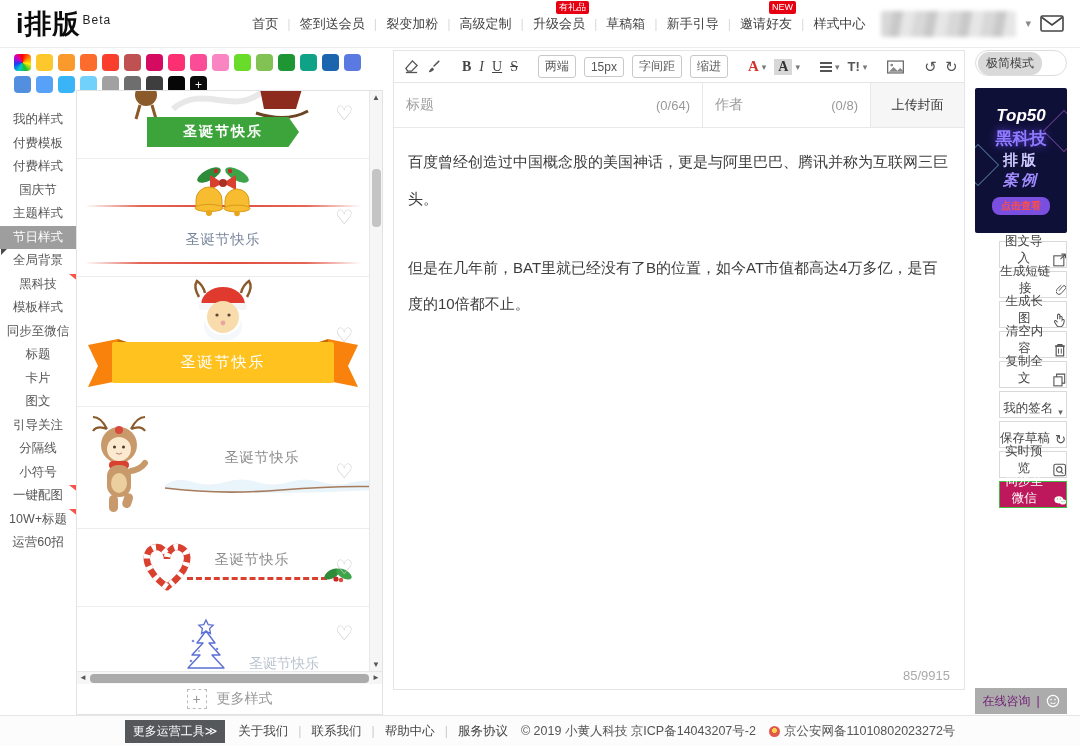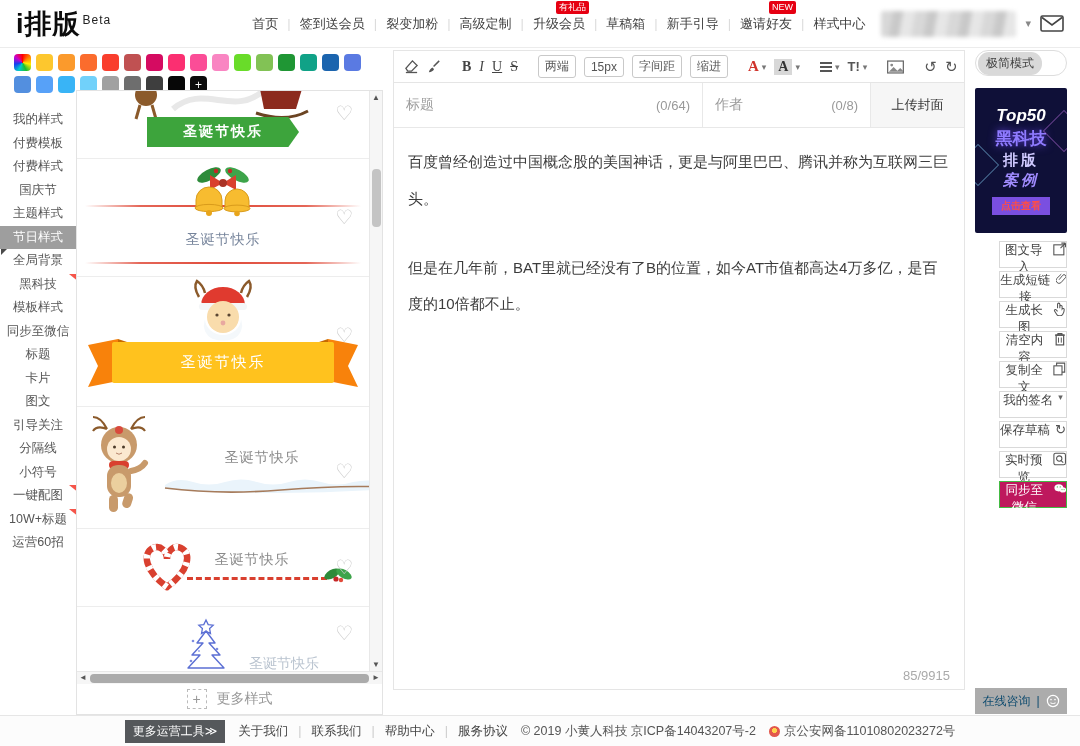--- a/index.html
+++ b/index.html
@@ -97,30 +97,30 @@
 .char-count{position:absolute;right:14px;bottom:6px;color:#aaa;font-size:13px;}
 
 .right-col{position:absolute;left:975px;top:50px;width:92px;}
 .mini-toggle{height:26px;border:1px solid #ddd;border-radius:13px;background:#fff;display:flex;align-items:center;padding:2px;cursor:pointer;}
 .mini-inner{background:#d9d9d9;border-radius:11px;font-size:12px;color:#444;padding:3px 8px;white-space:nowrap;}
 .ad{position:relative;margin-top:12px;height:145px;background:#0f1038;border-radius:2px;overflow:hidden;display:flex;flex-direction:column;align-items:center;justify-content:center;gap:1px;cursor:pointer;}
 .ad-1{font-style:italic;font-weight:bold;font-size:17px;color:#fff;}
 .ad-2{font-weight:bold;font-size:17px;color:#8f7bff;text-shadow:0 0 8px #5c3fd0;}
 .ad-3{font-weight:bold;font-size:15px;color:#cfc9ff;letter-spacing:3px;}
 .ad-4{font-weight:bold;font-size:15px;color:#a18cff;letter-spacing:3px;font-style:italic;}
-.ad-btn{margin-top:6px;background:#7a4fe0;border-radius:0;padding:2px 9px;font-size:10px;color:#ff4d45;font-weight:bold;}
+.ad-btn{margin-top:6px;background:#7a4fe0;border-radius:8px;padding:2px 9px;font-size:10px;color:#ff4d45;font-weight:bold;}
 .dmd{position:absolute;width:30px;height:30px;border:1px solid rgba(140,220,255,.45);transform:rotate(45deg);}
 .d1{left:-12px;top:62px;}
 .d2{right:-12px;top:28px;border-color:rgba(220,130,255,.4);}
 .actions{margin-top:8px;display:flex;flex-direction:column;gap:3px;}
-.act{height:27px;border:1px solid #d9d9d9;background:#fff;display:flex;align-items:flex-start;justify-content:center;gap:5px;font-size:12.5px;color:#444;cursor:pointer;font-family:inherit;margin-left:24px;}
+.act{height:27px;border:1px solid #d9d9d9;background:#fff;display:flex;align-items:flex-end;justify-content:center;gap:5px;font-size:12.5px;color:#444;cursor:pointer;font-family:inherit;margin-left:24px;}
 .act .sig-caret{font-size:9px;color:#666;}
 .act .save-glyph{font-size:13px;color:#555;font-family:"DejaVu Sans",sans-serif;}
 .sync{background:#be185d;border-color:#43bb43;color:#fff;}
-.consult{position:absolute;left:975px;top:688px;width:92px;height:26px;background:#acacac;color:#0c4a6e;display:flex;align-items:center;justify-content:center;gap:6px;font-size:12px;cursor:pointer;border:none;font-family:inherit;}
+.consult{position:absolute;left:975px;top:688px;width:92px;height:26px;background:#acacac;color:#701a75;display:flex;align-items:center;justify-content:center;gap:6px;font-size:12px;cursor:pointer;border:none;font-family:inherit;}
 
 .footer{position:absolute;left:0;bottom:0;width:1080px;height:31px;background:#fcfcfc;border-top:1px solid #e6e6e6;display:flex;align-items:center;justify-content:center;gap:13px;font-size:12.5px;color:#555;}
 .tools-btn{background:#55585b;color:#fff;font-size:12px;padding:3px 8px;cursor:pointer;border:none;font-family:inherit;}
 .f-links{display:flex;align-items:center;}
 .f-link{cursor:pointer;color:#444;}
 .f-link + .f-link::before{content:"|";color:#ccc;margin:0 10px;}
 .police{display:flex;align-items:center;gap:4px;}
 .police-badge{width:11px;height:11px;border-radius:50%;background:radial-gradient(circle at 50% 40%,#ffd24d 0 30%,#e2574c 32% 100%);}
 </style>
 </head>

